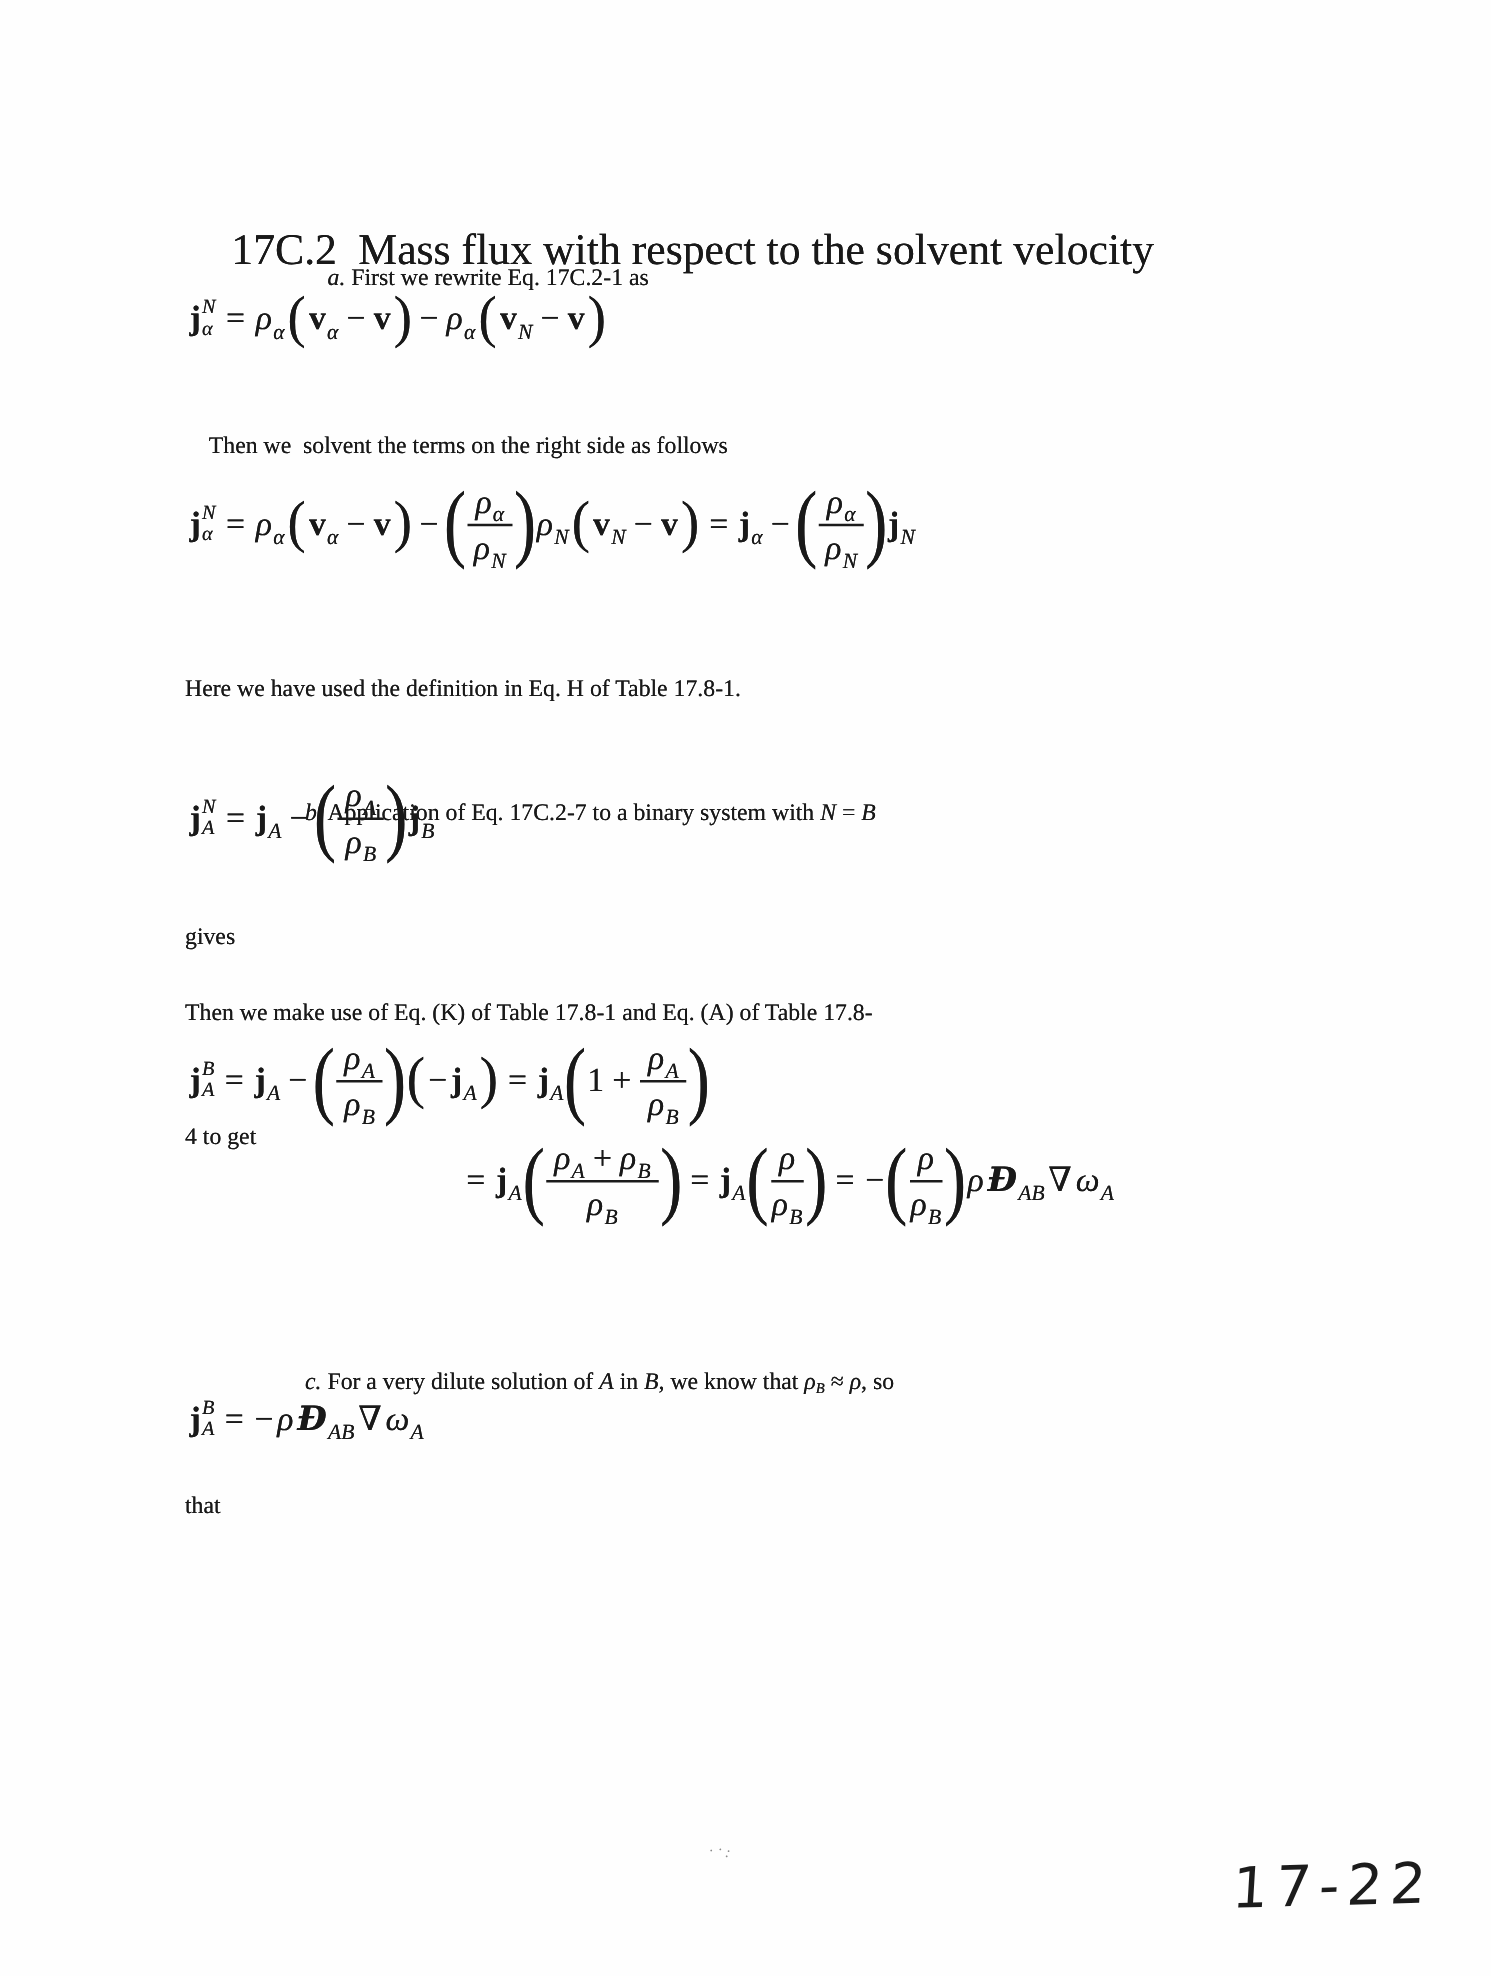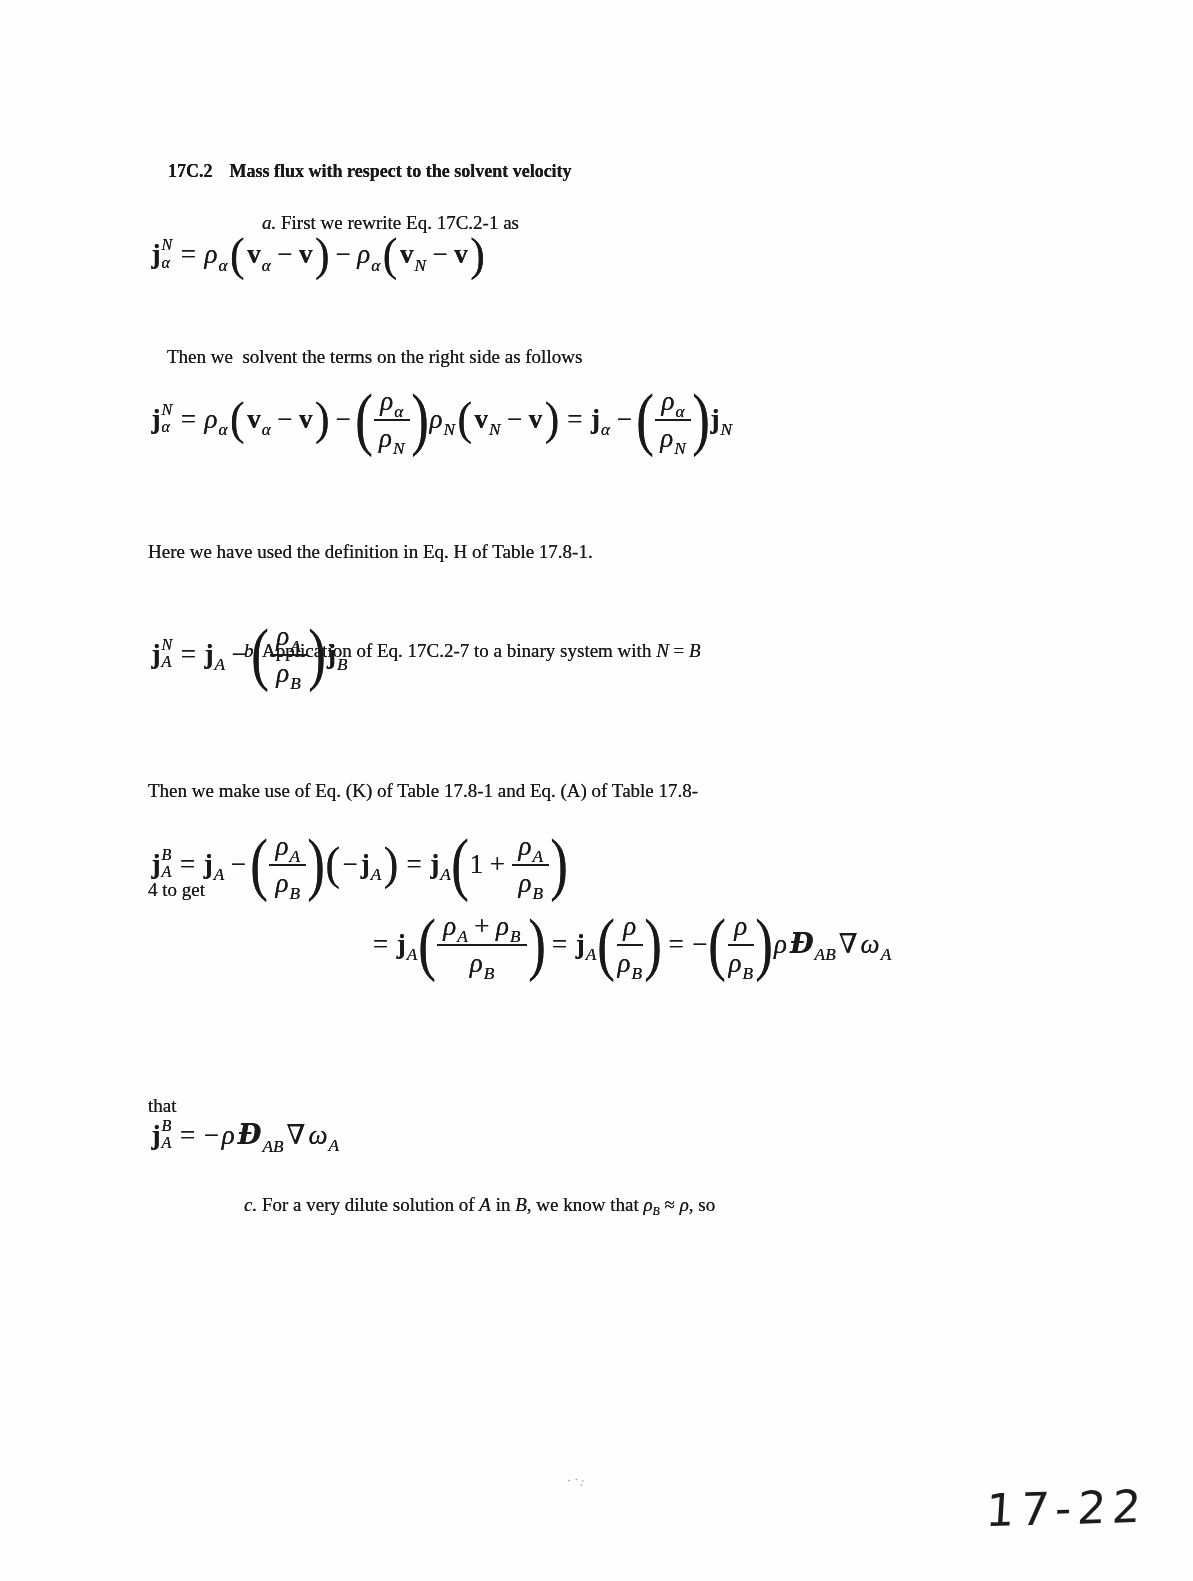--- a/index.html
+++ b/index.html
@@ -5,21 +5,21 @@
   html,body { margin:0; padding:0; background:#d8d8d8; }
   .page {
     position:relative; width:1193px; height:1581px; margin:0 auto;
     background:#fefefe; overflow:hidden;
     font-family:"Liberation Serif","DejaVu Serif",serif; color:#191919;
   }
   
   .tblock { position:absolute; font-size:19px; line-height:33px; white-space:pre-wrap; text-shadow:0 0 .4px #222; }
   .ln { line-height:33px; white-space:pre-wrap; }
   .ind { padding-left:96px; }
-  .heading { position:absolute; font-weight:bold; font-size:18px; white-space:pre-wrap; text-shadow:0 0 .5px #000; }
+  .heading { position:absolute; font-weight:normal; font-size:35px; white-space:pre-wrap; text-shadow:0 0 .5px #000; }
   .heading .num { margin-right:17px; }
   i { font-style:italic; }
   .psub { font-size:.62em; line-height:0; vertical-align:-0.32em; }
   
   .eq { position:absolute; display:flex; align-items:center; font-size:27px; white-space:nowrap; text-shadow:0 0 .4px #222; }
   .tok { display:inline-block; margin:0 1.5px; line-height:1; }
   .tok.rel { margin:0 7px; }
   .tok.bin { margin:0 5px; }
   .tok.it, .it2 { font-style:italic; }
   .tok.b, .bv { font-weight:700; }
@@ -126,20 +126,21 @@
           <span class="tok"><span class="it2">ρ</span><sub>N</sub></span>
         </span>
       </span>
       <span class="tok p big">)</span>
       <span class="tok"><span class="bv">j</span><sub>N</sub></span>
     </div>
 
   <div class="tblock" style="left:148px; top:469px;">
     <div class="ln"><span>Here we have used the definition in Eq. H of Table 17.8-1.</span></div>
     <div class="ln ind"><i>b.</i><span> Application of Eq. 17C.2-7 to a binary system with </span><i>N</i><span> = </span><i>B</i></div>
+    <div class="ln"><span>gives</span></div>
   </div>
 
   <div class="eq" style="left:150px; top:621px;">
       <span class="tok jss">
         <span class="base">j</span>
         <span class="ss">
           <span>N</span>
           <span>A</span>
         </span>
       </span>
@@ -152,21 +153,21 @@
           <span class="tok"><span class="it2">ρ</span><sub>A</sub></span>
         </span>
         <span class="den">
           <span class="tok"><span class="it2">ρ</span><sub>B</sub></span>
         </span>
       </span>
       <span class="tok p big">)</span>
       <span class="tok"><span class="bv">j</span><sub>B</sub></span>
     </div>
 
-  <div class="tblock" style="left:148px; top:708px;">
+  <div class="tblock" style="left:148px; top:728px;">
     <div class="ln"><span>Then we make use of Eq. (K) of Table 17.8-1 and Eq. (A) of Table 17.8-</span></div>
     <div class="ln"><span>4 to get</span></div>
   </div>
 
   <div class="eq" style="left:150px; top:831px;">
       <span class="tok jss">
         <span class="base">j</span>
         <span class="ss">
           <span>B</span>
           <span>A</span>
@@ -243,22 +244,22 @@
         </span>
       </span>
       <span class="tok p big">)</span>
       <span class="tok it">ρ</span>
       <span class="tok"><span class="sd">Ð</span><sub>AB</sub></span>
       <span class="tok txt">∇</span>
       <span class="tok"><span class="it2">ω</span><sub>A</sub></span>
     </div>
 
   <div class="tblock" style="left:148px; top:1023px;">
+    <div class="ln ind"><i>c.</i><span> For a very dilute solution of </span><i>A</i><span> in </span><i>B</i><span>, we know that </span><i>ρ</i><sub class="psub"><i>B</i></sub><span> ≈ </span><i>ρ</i><span>, so</span></div>
     <div class="ln"><span>that</span></div>
-    <div class="ln ind"><i>c.</i><span> For a very dilute solution of </span><i>A</i><span> in </span><i>B</i><span>, we know that </span><i>ρ</i><sub class="psub"><i>B</i></sub><span> ≈ </span><i>ρ</i><span>, so</span></div>
   </div>
 
   <div class="eq" style="left:150px; top:1118px;">
       <span class="tok jss">
         <span class="base">j</span>
         <span class="ss">
           <span>B</span>
           <span>A</span>
         </span>
       </span>

